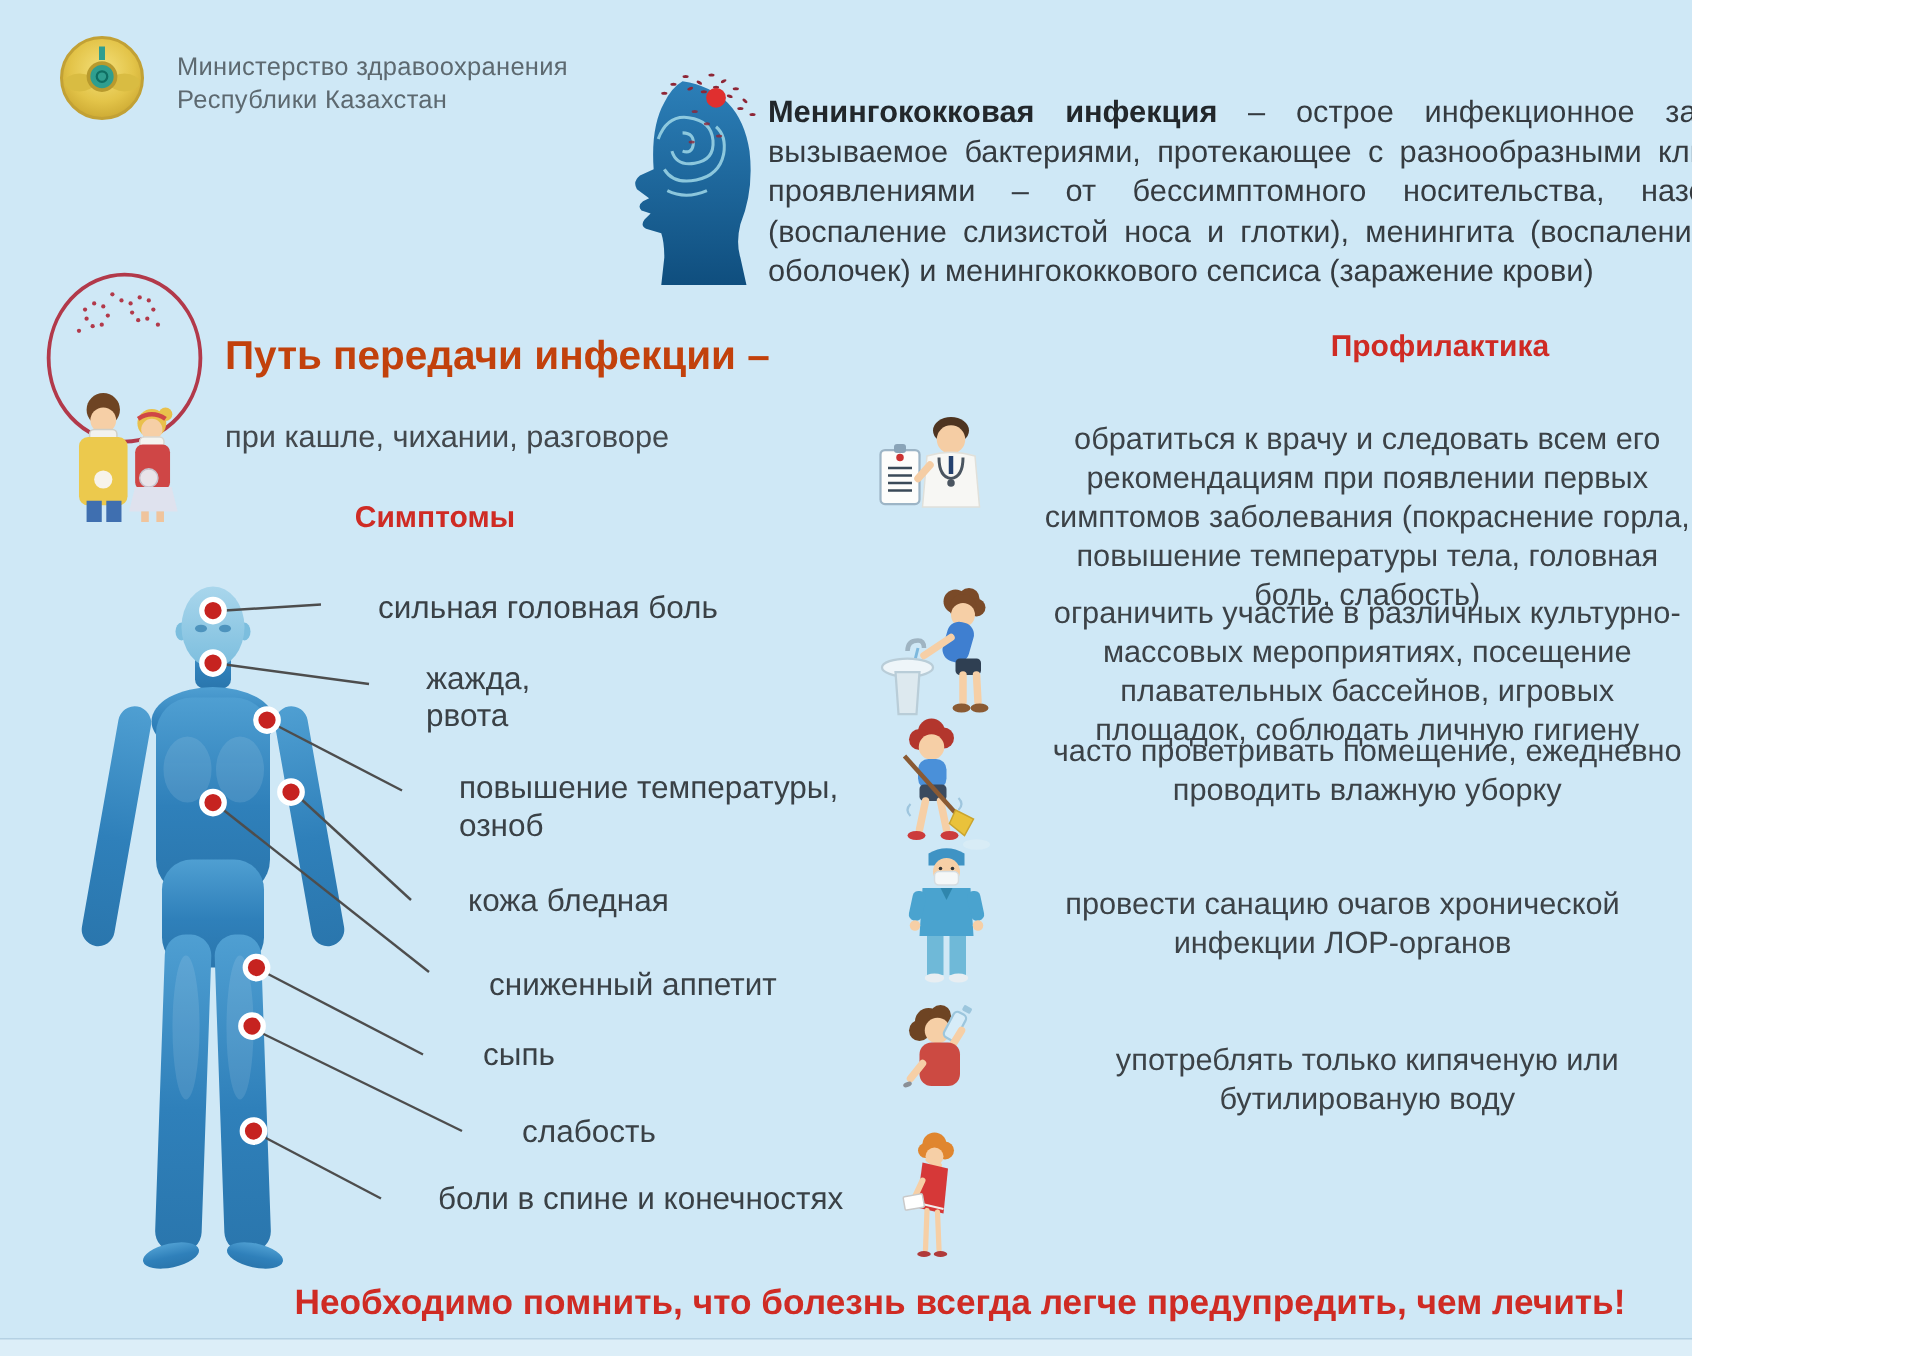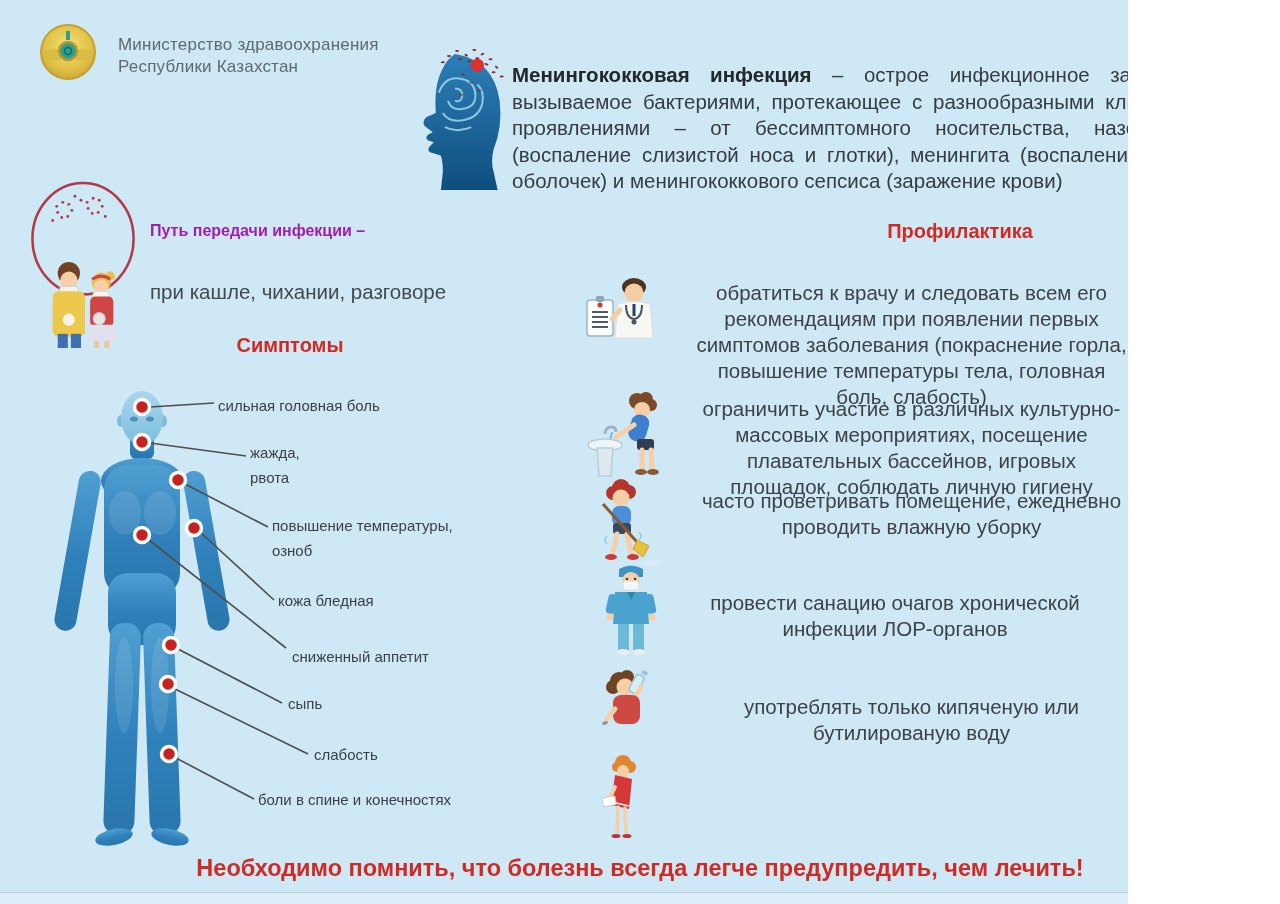--- a/index.html
+++ b/index.html
@@ -26,39 +26,40 @@
     left:512px;top:62px;width:727px;
     font-size:20.5px;line-height:26.5px;
     text-align:justify;color:#353b40;
   }
   .intro b{color:#22272b;}
 
   
   .couple{left:26px;top:176px;width:112px;height:172px;}
   .transmission-title{
     left:150px;top:222px;
-    font-size:16px;font-weight:bold;color:#a21caf;
+    font-size:27px;font-weight:bold;color:#c2410c;
   }
   .transmission-line{left:150px;font-size:20.5px;line-height:27px;color:#43494e;}
   .t-line1{top:251px;}
   .t-line2{top:278px;}
 
   .section-heading{
     font-size:20px;font-weight:bold;color:#cf2b24;
   }
   .symptoms-heading{left:180px;top:334px;width:220px;text-align:center;}
   .prophylaxis-heading{left:640px;top:220px;width:640px;text-align:center;}
 
   
   .body-figure{left:50px;top:385px;width:190px;height:465px;}
   .overlay-lines{left:0;top:0;width:1280px;height:904px;pointer-events:none;}
 
   .symptom-label{
-    font-size:15px;line-height:25px;color:#3a4146;
+    font-size:21px;line-height:25px;color:#3a4146;
     white-space:pre-line;
+    margin-left:34px;
   }
   .sl-0{left:218px;top:393px;}
   .sl-1{left:250px;top:440px;}
   .sl-2{left:272px;top:513px;}
   .sl-3{left:278px;top:588px;}
   .sl-4{left:292px;top:644px;}
   .sl-5{left:288px;top:691px;}
   .sl-6{left:314px;top:742px;}
   .sl-7{left:258px;top:787px;}
 

